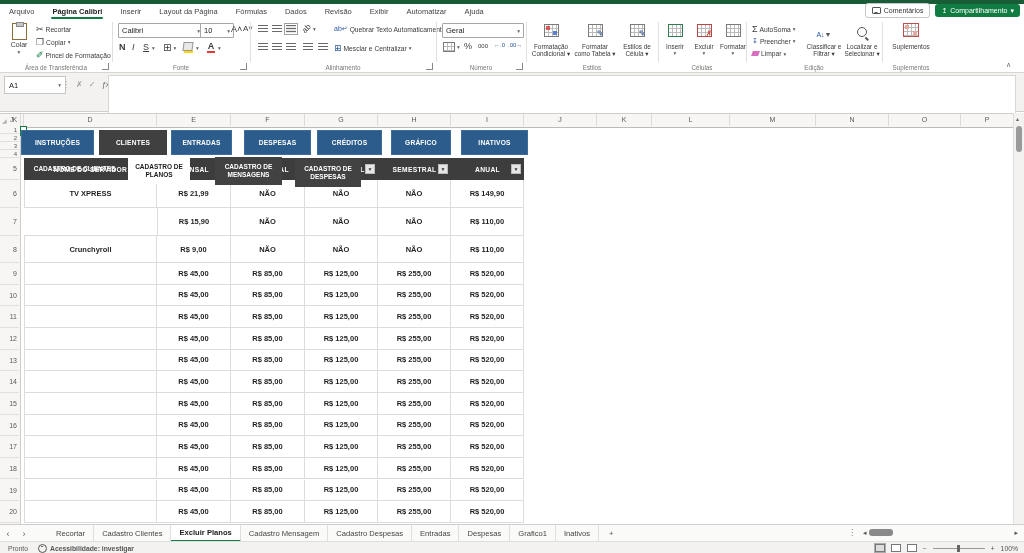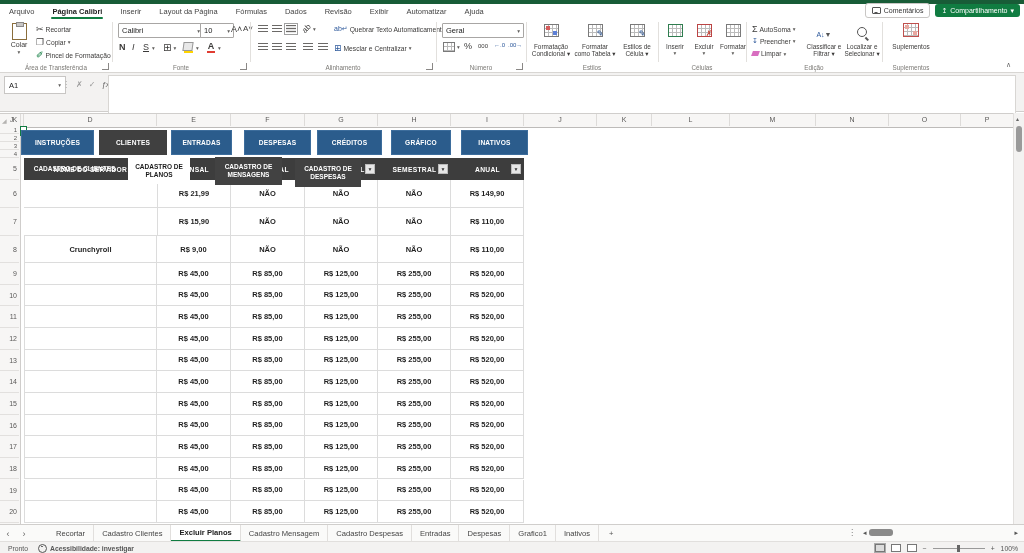--- a/index.html
+++ b/index.html
@@ -397,20 +397,21 @@
       <div class="hdr-cell" style="left: 207px; width: 74px;">BIMESTRAL</div>
       <div class="hdr-cell" style="left: 281px; width: 73px;">TRIMESTRAL<div class="filter-btn">▼</div></div>
       <div class="hdr-cell" style="left: 354px; width: 73px;">SEMESTRAL<div class="filter-btn">▼</div></div>
       <div class="hdr-cell" style="left: 427px; width: 73px;">ANUAL<div class="filter-btn">▼</div></div>
     </div>
     <div class="cad-overlay" style="left: 21px; top: 157px; width: 107px; height: 24px;">CADASTRO DE CLIENTES</div>
     <div class="cad-btn activewhite" style="left: 128px; top: 157px; width: 58px; height: 27px; padding: 0px 2px;">CADASTRO DE PLANOS</div>
     <div class="cad-btn" style="left: 215px; top: 157px; width: 63px; height: 28px; padding: 0px 2px;">CADASTRO DE MENSAGENS</div>
     <div class="cad-btn" style="left: 295px; top: 159px; width: 62px; height: 28px; padding: 0px 2px;">CADASTRO DE DESPESAS</div>
     <div class="tbl-row" style="top: 180px; height: 28px;">
+      <div class="tbl-cell" style="left: 0px; width: 133px;">TV XPRESS</div>
       <div class="tbl-cell" style="left: 133px; width: 74px;">R$ 21,99</div>
       <div class="tbl-cell" style="left: 207px; width: 74px;">NÃO</div>
       <div class="tbl-cell" style="left: 281px; width: 73px;">NÃO</div>
       <div class="tbl-cell" style="left: 354px; width: 73px;">NÃO</div>
       <div class="tbl-cell" style="left: 427px; width: 73px;">R$ 149,90</div>
     </div>
     <div class="tbl-row" style="top: 208px; height: 28px;">
       <div class="tbl-cell" style="left: 133px; width: 74px;">R$ 15,90</div>
       <div class="tbl-cell" style="left: 207px; width: 74px;">NÃO</div>
       <div class="tbl-cell" style="left: 281px; width: 73px;">NÃO</div>

